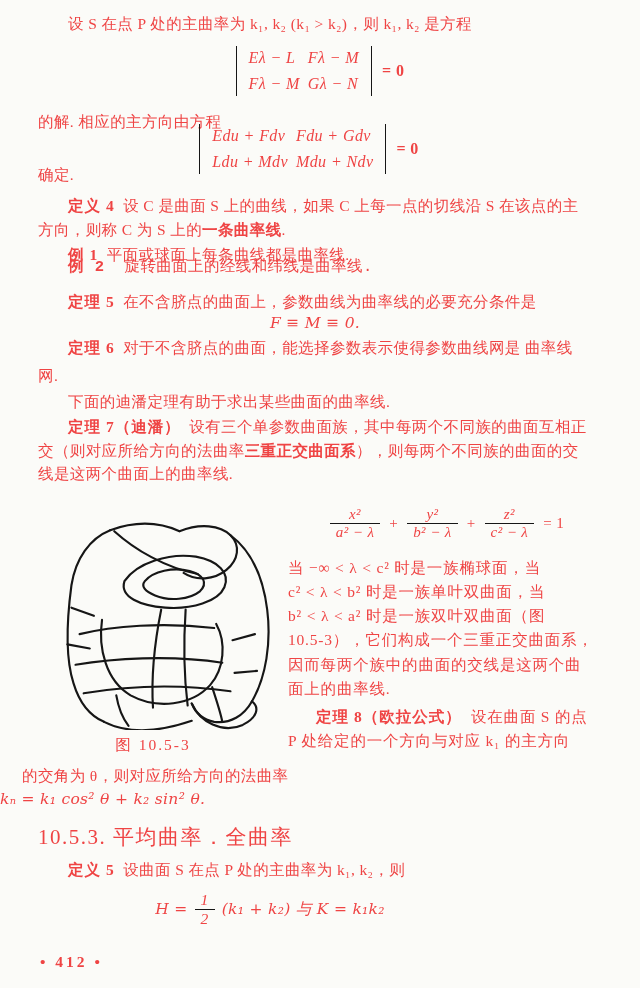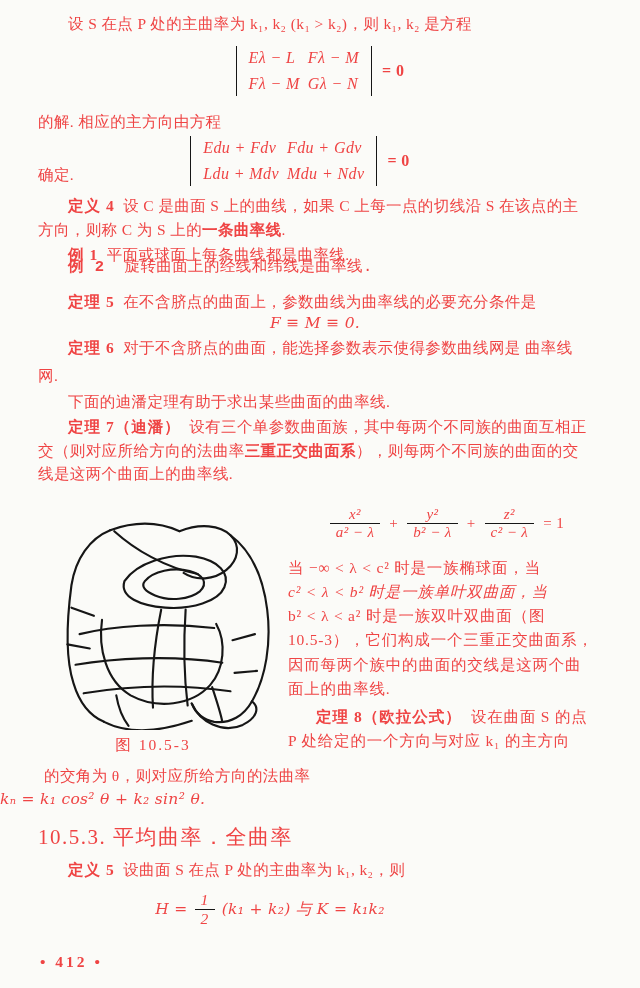--- a/index.html
+++ b/index.html
@@ -53,21 +53,21 @@
       <span>Fλ − M</span>
       <span>Gλ − N</span>
     </span>
     <span class="detrhs">= 0</span>
   </div>
 
   <div class="line" style="left:38px;top:112px;">
     <span>的解. 相应的主方向由方程</span>
   </div>
 
-  <div class="detwrap det2wrap" style="top:136px;">
+  <div class="detwrap det2wrap" style="top:124px;padding-left:9px;">
     <span class="matrix">
       <span>Edu + Fdv</span>
       <span>Fdu + Gdv</span>
       <span>Ldu + Mdv</span>
       <span>Mdu + Ndv</span>
     </span>
     <span class="detrhs">= 0</span>
   </div>
 
   <div class="line" style="left:38px;top:165px;">
@@ -147,31 +147,31 @@
     </span>
     <span>+</span>
     <span class="frac">
       <span class="num">z²</span>
       <span class="den">c² − λ</span>
     </span>
     <span>= 1</span>
   </div>
 
   <div class="line rc" style="left:288px;top:558px;">当 −∞ &lt; λ &lt; c² 时是一族椭球面，当</div>
-  <div class="line rc" style="left:288px;top:582px;font-style:italic;">c² &lt; λ &lt; b² 时是一族单叶双曲面，当</div>
+  <div class="line rc" style="left:288px;top:582px;">c² &lt; λ &lt; b² 时是一族单叶双曲面，当</div>
   <div class="line rc" style="left:288px;top:606px;">b² &lt; λ &lt; a² 时是一族双叶双曲面（图</div>
   <div class="line rc" style="left:288px;top:630px;">10.5-3），它们构成一个三重正交曲面系，</div>
   <div class="line rc" style="left:288px;top:655px;">因而每两个族中的曲面的交线是这两个曲</div>
   <div class="line rc" style="left:288px;top:679px;">面上的曲率线.</div>
   <div class="line rc" style="left:316px;top:707px;">
     <span class="lbl">定理 8（欧拉公式）</span>&nbsp;&nbsp;<span>设在曲面 S 的点</span>
   </div>
   <div class="line rc" style="left:288px;top:731px;">P 处给定的一个方向与对应 k₁ 的主方向</div>
 
-  <div class="line" style="left:44px;top:766px;font-family:Liberation Serif, serif;">的交角为 θ，则对应所给方向的法曲率</div>
+  <div class="line" style="left:22px;top:766px;font-family:Liberation Serif, serif;">的交角为 θ，则对应所给方向的法曲率</div>
   <div class="line math" style="left:0;width:560px;top:790px;">kₙ = k₁ cos² θ + k₂ sin² θ.</div>
 
   <div class="line heading" style="left:38px;top:824px;">
     <span>10.5.3.</span>
     <span>平均曲率．全曲率</span>
   </div>
 
   <div class="line" style="left:68px;top:860px;">
     <span class="lbl">定义 5</span>&nbsp;&nbsp;<span>设曲面 S 在点 P 处的主曲率为 k₁, k₂，则</span>
   </div>

